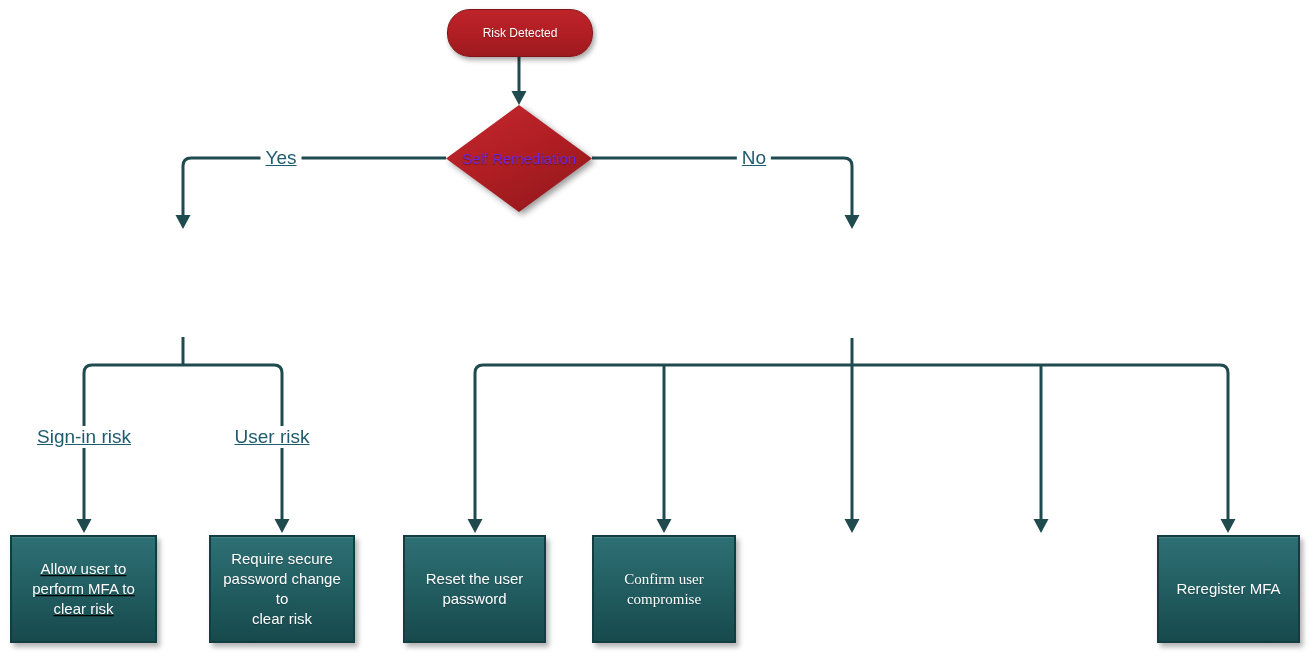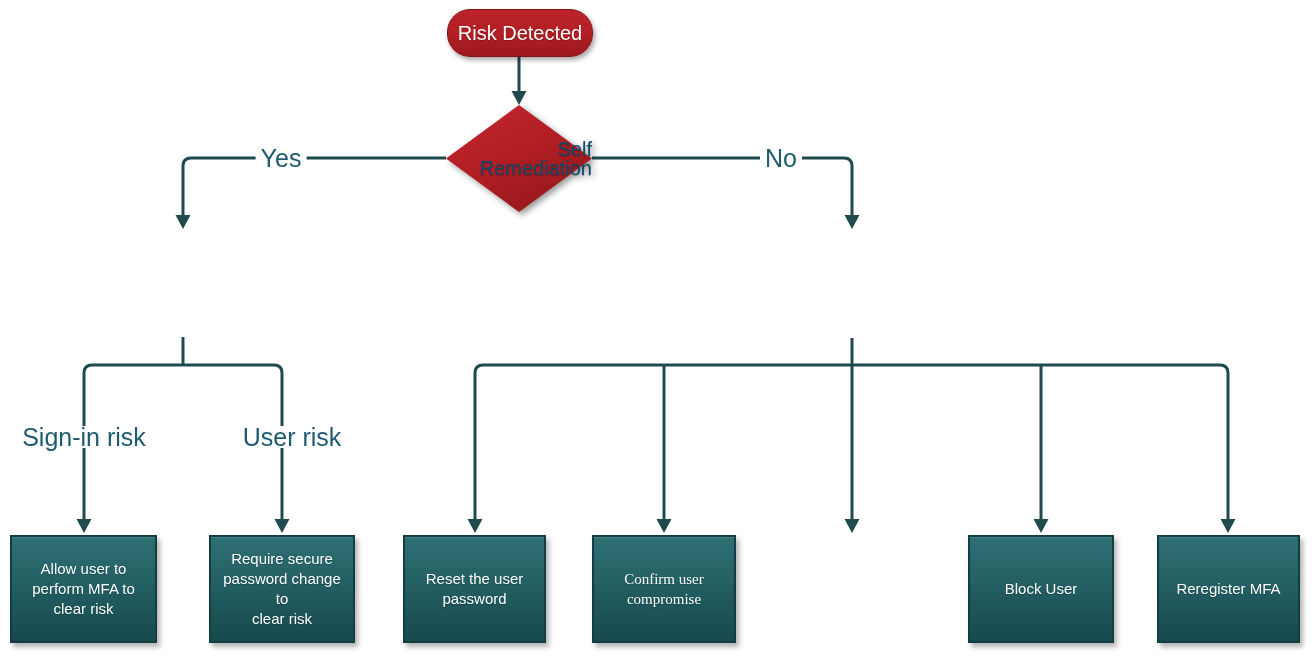--- a/index.html
+++ b/index.html
@@ -13,21 +13,21 @@
   }
   svg.connectors {
     position: absolute;
     left: 0; top: 0;
     width: 1314px; height: 661px;
     pointer-events: none;
   }
   .node { position: absolute; display: flex; align-items: center; justify-content: center; }
   .node .label {
     color: #ffffff;
-    font-size: 20px;
+    font-size: 12px;
     line-height: 19px;
     text-align: center;
     white-space: pre-line;
     text-shadow: 0 1px 1px rgba(0,0,0,0.25);
   }
   
   .stadium {
     border-radius: 23px;
     background: linear-gradient(180deg, #bd242a 0%, #b01e23 55%, #9d1a1f 100%);
     border: 1px solid #7f1418;
@@ -36,43 +36,44 @@
   
   .diamond-wrap { position: absolute; filter: drop-shadow(3px 3px 3px rgba(0,0,0,0.40)); }
   .diamond-shape {
     position: absolute; inset: 0;
     clip-path: polygon(50% 0, 100% 50%, 50% 100%, 0 50%);
     background: linear-gradient(155deg, #c4282e 0%, #b01e23 48%, #8e171b 100%);
   }
   .diamond-wrap .label {
     position: absolute; inset: 0;
     display: flex; align-items: center; justify-content: center;
-    color: #0c4a6e; font-size: 20px; line-height: 19px;
+    color: #6d28d9; font-size: 15px; line-height: 19px;
     text-align: right; white-space: pre-line;
     text-shadow: 0 1px 1px rgba(0,0,0,0.3);
   }
   
   .action-box {
     top: 535px;
     height: 104px;
     background: linear-gradient(180deg, #2e7074 0%, #235f63 45%, #174a4d 100%);
     border: 2px solid #123d41;
     box-shadow: 3px 4px 5px rgba(0,0,0,0.30), inset 0 1px 0 rgba(255,255,255,0.12);
   }
   .action-box .label { font-size: 15px; line-height: 20px; padding: 0 4px; }
   
   .edge-label {
     position: absolute;
     transform: translate(-50%, -50%);
     background: #ffffff;
     color: #1f5b6e;
-    font-size: 25px;
+    font-size: 19px;
     line-height: 22px;
     padding: 0 5px;
     white-space: nowrap;
+    text-decoration: underline;
   }
 </style>
 </head>
 <body>
 
 <div class="canvas">
 
   <svg class="connectors" viewBox="0 0 1314 661" xmlns="http://www.w3.org/2000/svg">
     <g stroke="#204B4E" stroke-width="3" fill="none">
 
@@ -109,21 +110,21 @@
     <span class="label">Risk Detected</span>
   </div>
 
   <div class="diamond-wrap" style="left:446px; top:105px; width:146px; height:107px;">
     <div class="diamond-shape"></div>
     <span class="label">Self Remediation</span>
   </div>
 
 
 
-  <div class="node action-box" style="left:10px; width:143px;">
+  <div class="node action-box" style="left:10px; width:143px;text-decoration:underline;">
     <span class="label">Allow user to
 perform MFA to
 clear risk</span>
   </div>
 
   <div class="node action-box" style="left:209px; width:142px;">
     <span class="label">Require secure
 password change to
 clear risk</span>
   </div>
@@ -132,26 +133,23 @@
     <span class="label">Reset the user
 password</span>
   </div>
 
   <div class="node action-box" style="left:592px; width:140px;font-family:Liberation Serif, serif;">
     <span class="label">Confirm user
 compromise</span>
   </div>
 
 
-  <div class="node action-box" style="left:968px; width:142px;">
-    <span class="label">Block User</span>
-  </div>
 
   <div class="node action-box" style="left:1157px; width:139px;">
     <span class="label">Reregister MFA</span>
   </div>
 
   <div class="edge-label" style="left:281px; top:158px;">Yes</div>
-  <div class="edge-label" style="left:781px; top:158px;">No</div>
+  <div class="edge-label" style="left:754px; top:158px;">No</div>
   <div class="edge-label" style="left:84px; top:437px;">Sign-in risk</div>
-  <div class="edge-label" style="left:292px; top:437px;">User risk</div>
+  <div class="edge-label" style="left:272px; top:437px;">User risk</div>
 
 </div>
 
 </body></html>

